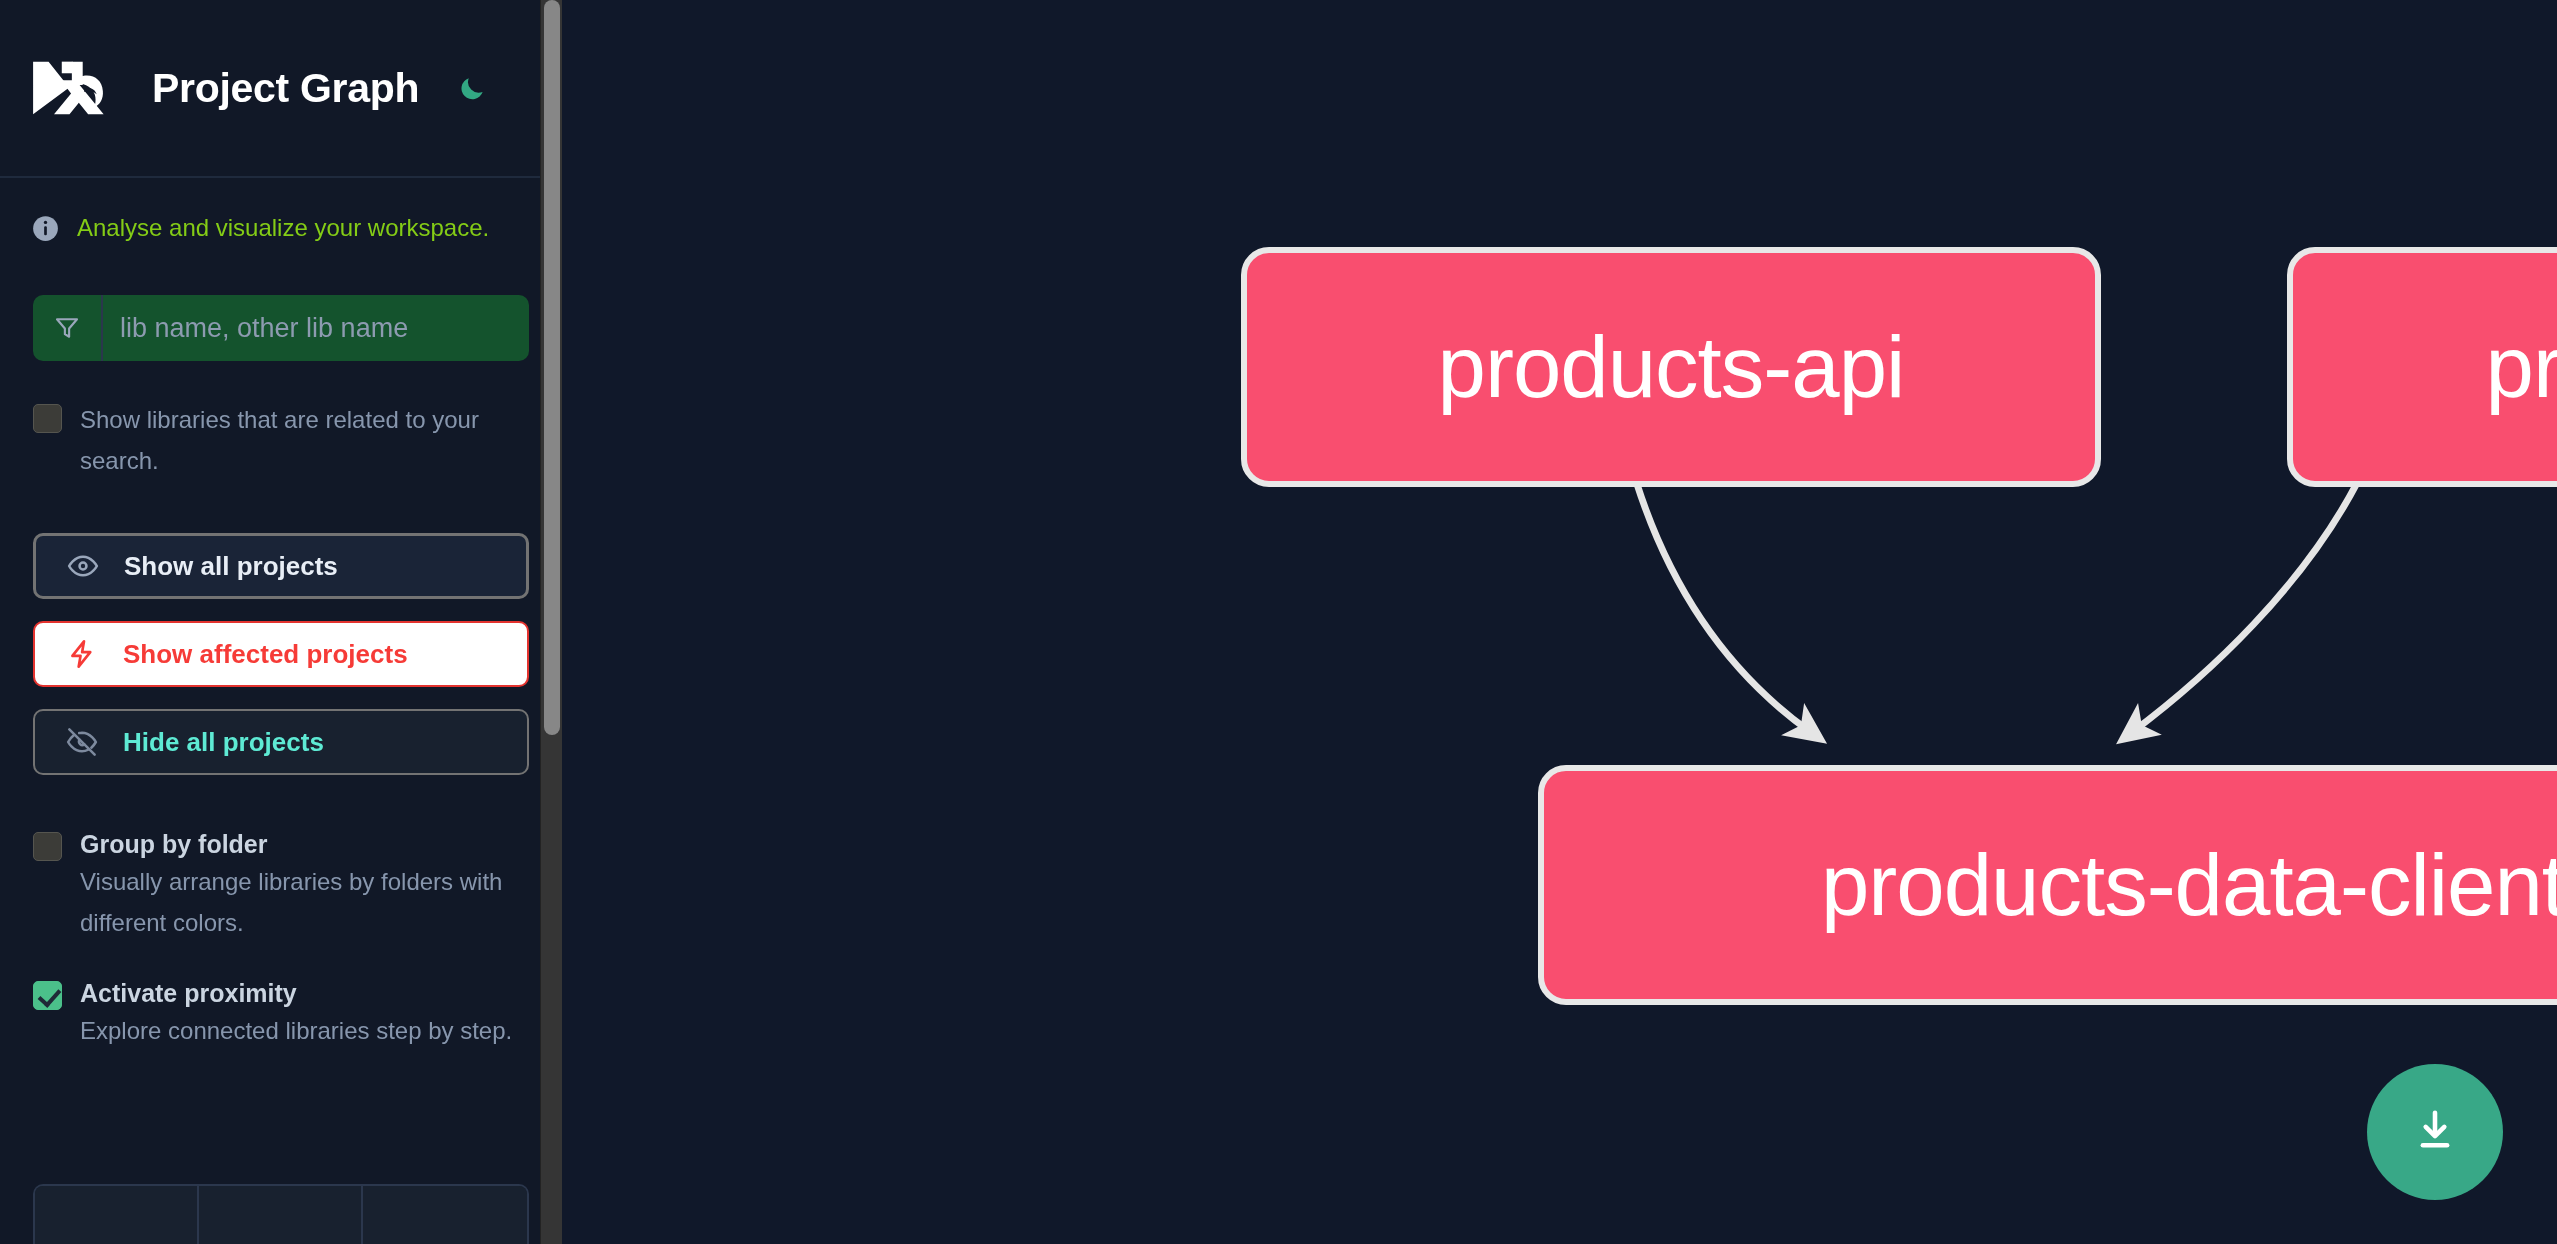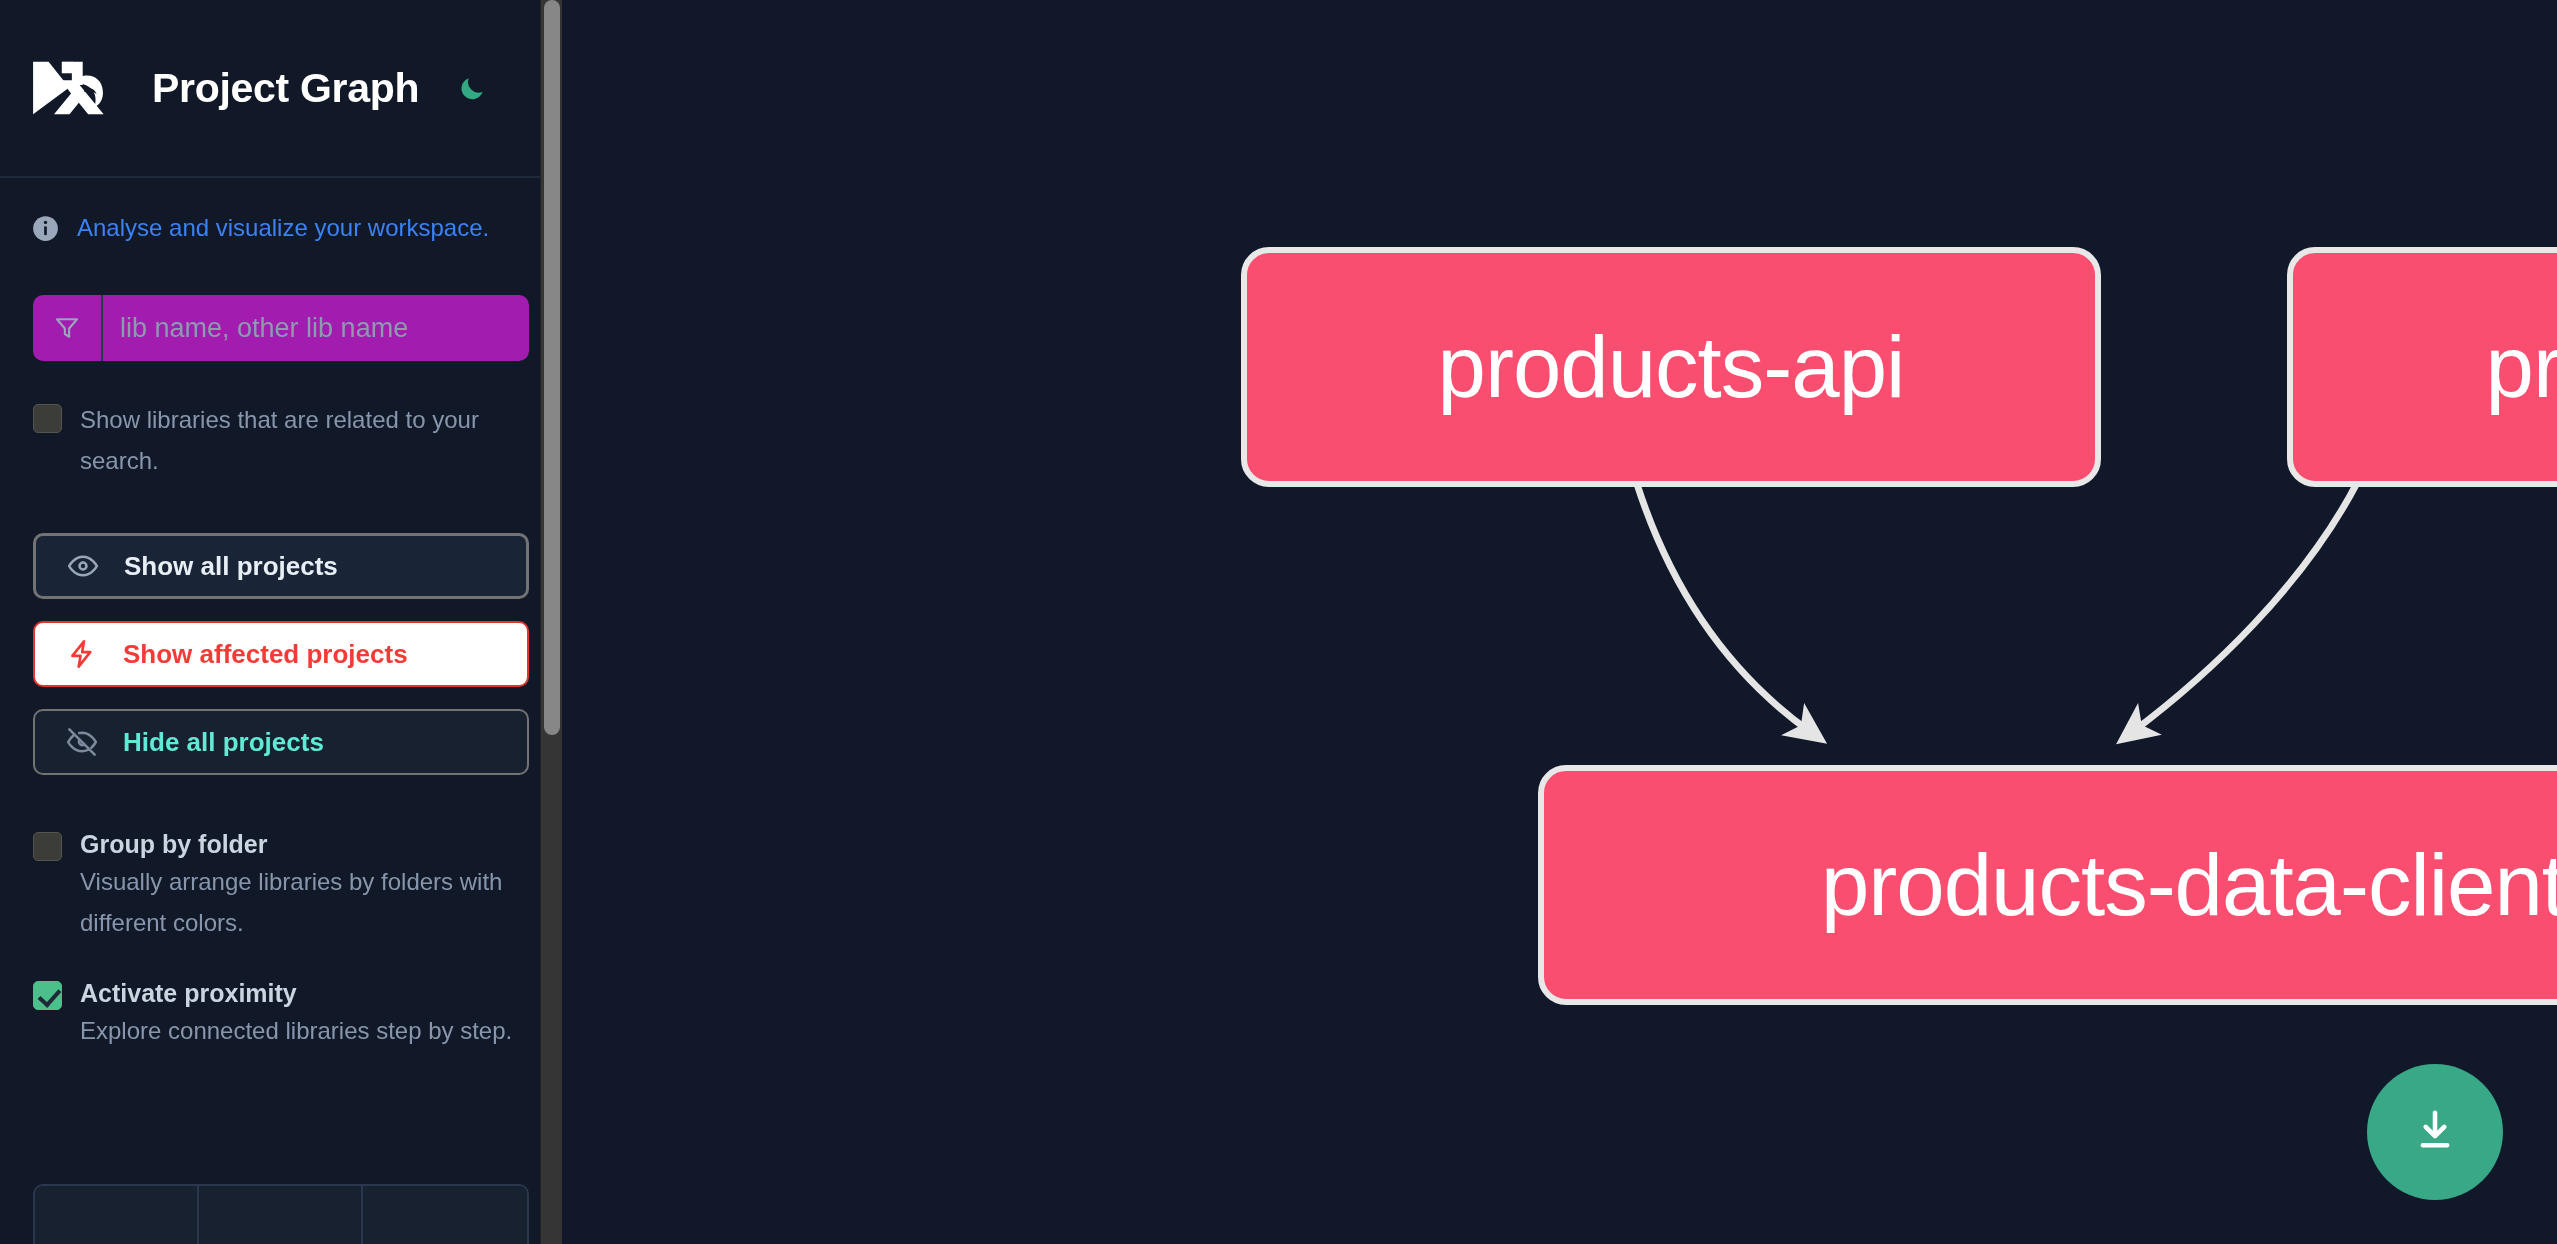--- a/index.html
+++ b/index.html
@@ -71,28 +71,28 @@
 
   .tagline-row {
     display: flex;
     align-items: center;
     gap: 18px;
     padding: 36px 30px 0 32px;
   }
   .info-icon { flex: 0 0 27px; width: 27px; height: 27px; display:block; }
   .tagline-text {
     font-size: 24px;
-    color: #3b82f6;
+    color: #84cc16;
     white-space: nowrap;
   }
 
   .search-wrap {
     margin: 53px 33px 0 33px;
     height: 66px;
-    background: #a21caf;
+    background: #14532d;
     border-radius: 10px;
     display: flex;
     align-items: stretch;
     overflow: hidden;
   }
   .search-icon-box {
     width: 70px;
     flex: 0 0 70px;
     display: flex;
     align-items: center;

